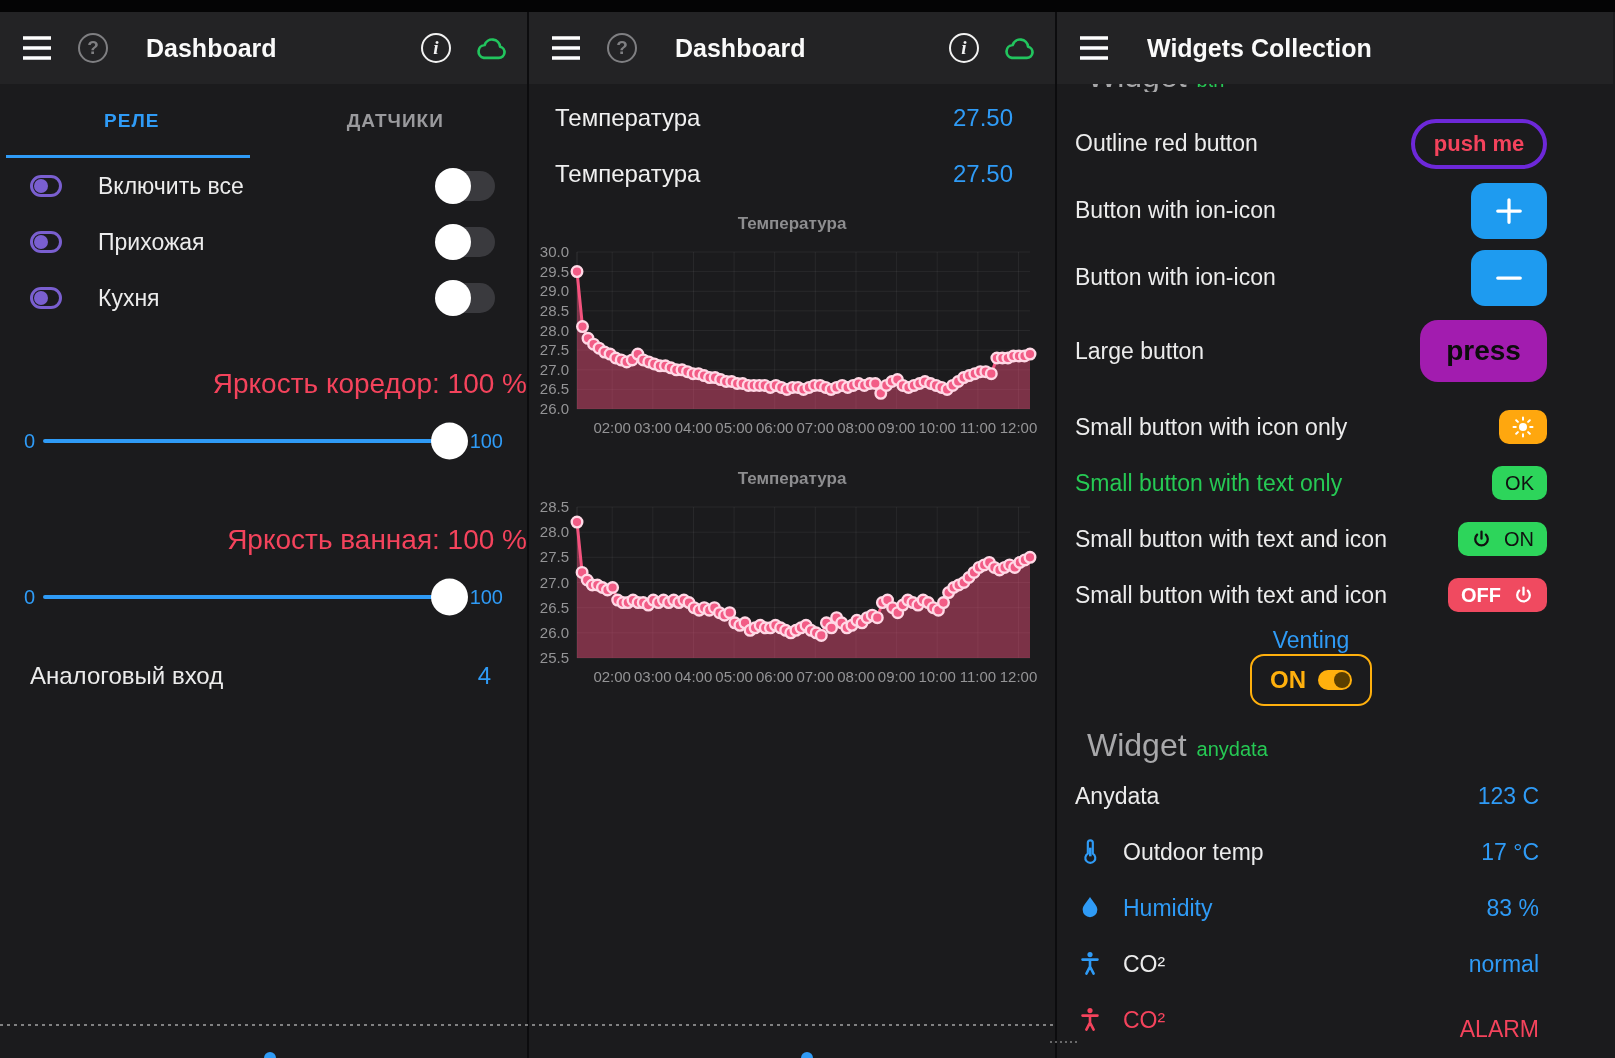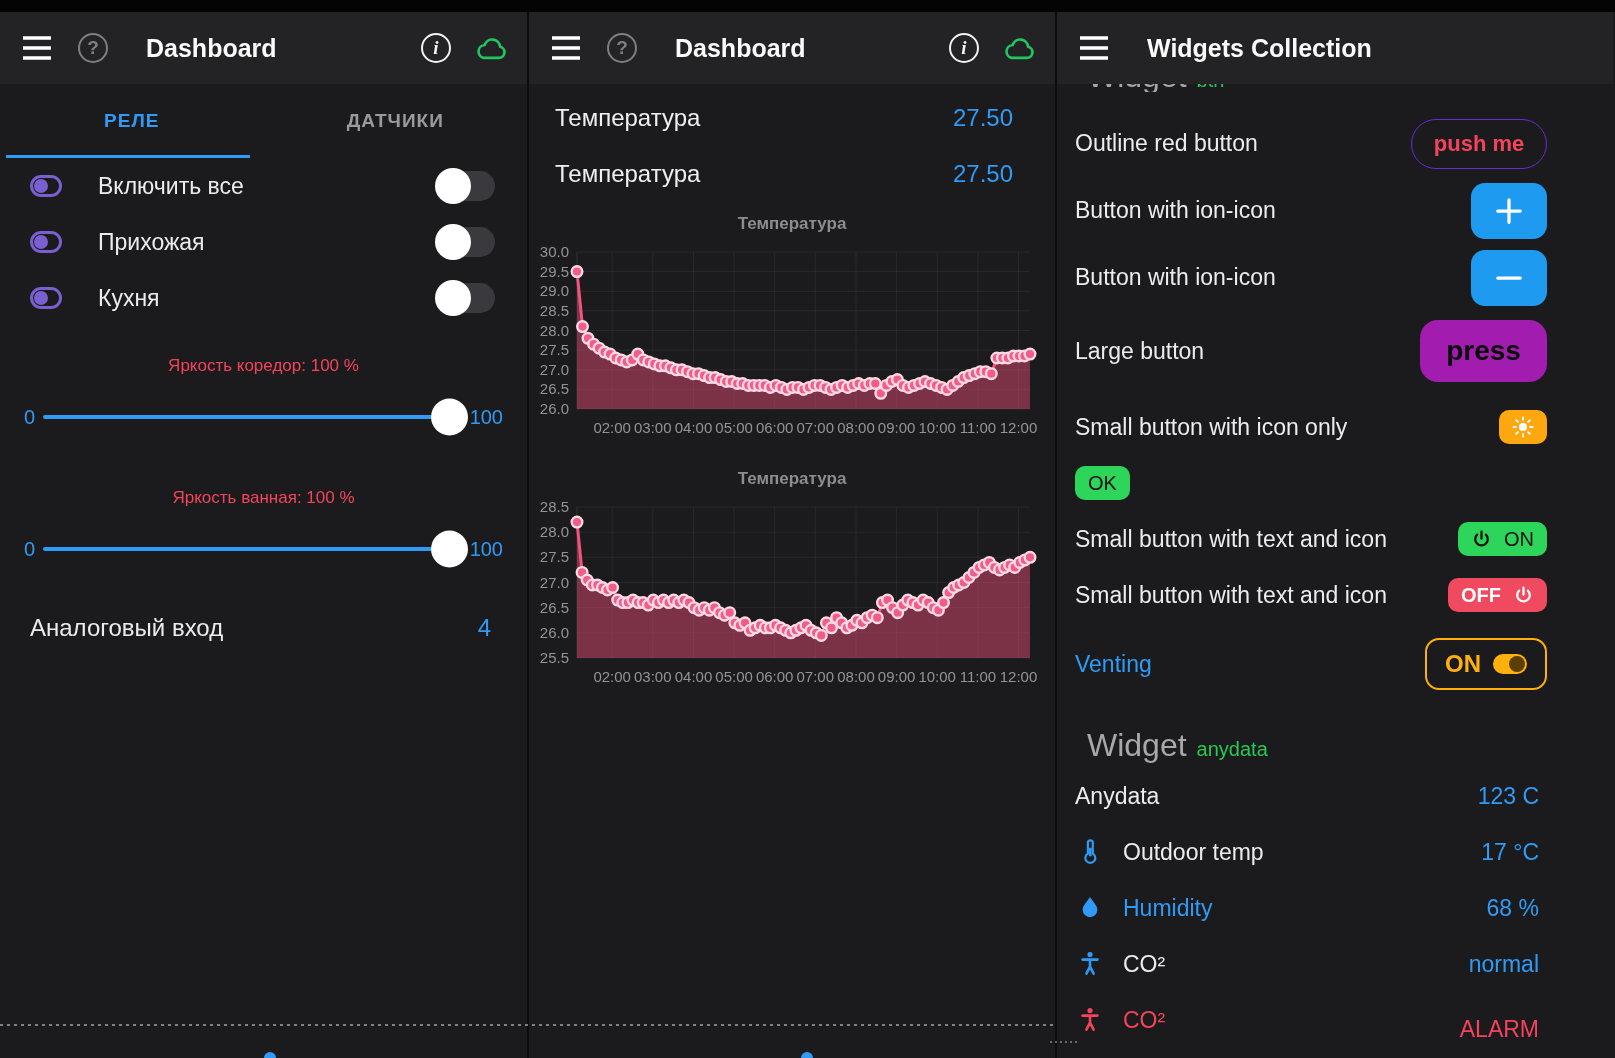--- a/index.html
+++ b/index.html
@@ -32,21 +32,21 @@
   .tab.active .underline{position:absolute;bottom:0;left:6px;right:14px;height:3px;background:#2f9bf6;}
 
   .relay-row{display:flex;align-items:center;height:56px;padding:0 32px 0 30px;}
   .relay-icon{width:32px;height:22px;border:3px solid #7a5fd0;border-radius:13px;position:relative;
               box-sizing:border-box;flex:0 0 auto;}
   .relay-icon::after{content:"";position:absolute;left:1px;top:1px;width:14px;height:14px;border-radius:50%;background:#7a5fd0;}
   .relay-label{flex:1;margin-left:36px;color:#ececec;font-size:23px;}
   .switch{width:58px;height:30px;background:#3a3a3e;border-radius:15px;position:relative;flex:0 0 auto;}
   .switch .thumb{position:absolute;left:-2px;top:-3px;width:36px;height:36px;border-radius:50%;background:#ffffff;}
 
-  .slider-label{text-align:center;color:#f4435c;font-size:17px;margin-top:30px;}
+  .slider-label{text-align:right;color:#f4435c;font-size:28px;margin-top:42px;}
   .slider-row{display:flex;align-items:center;height:82px;padding:0 24px;}
   .slider-min,.slider-max{color:#2f9bf6;font-size:20px;flex:0 0 auto;}
   .slider-track{flex:1;height:4px;background:#2f9bf6;margin:0 8px;position:relative;border-radius:2px;}
   .slider-thumb{position:absolute;right:-6px;top:50%;transform:translateY(-50%);width:37px;height:37px;
                 border-radius:50%;background:#fff;}
   .analog-row{display:flex;align-items:center;height:64px;padding:0 36px 0 30px;margin-top:6px;}
   .analog-label{flex:1;color:#ececec;font-size:24px;}
   .analog-value{color:#2f9bf6;font-size:24px;}
 
   
@@ -62,21 +62,21 @@
   .clipped-heading{margin:-26px 0 0 30px;height:34px;overflow:hidden;white-space:nowrap;}
   .clipped-heading .h-main{color:#a8a8aa;font-size:32px;}
   .clipped-heading .h-sub{color:#26c954;font-size:20px;margin-left:10px;}
   .wrow{display:flex;align-items:center;padding:0 66px 0 18px;}
   .wrow .wlabel{flex:1;color:#ececec;font-size:23px;}
   .wrow .wlabel.green{color:#26c954;}
   .wrow .wlabel.blue{color:#2f9bf6;}
   .row-lg{height:67px;}
   .row-sm{height:56px;}
   .btn{display:flex;align-items:center;justify-content:center;box-sizing:border-box;flex:0 0 auto;cursor:pointer;}
-  .btn-outline-red{width:136px;height:50px;border:1px solid #6d28d9;border-radius:25px;
+  .btn-outline-red{width:136px;height:50px;border:4px solid #6d28d9;border-radius:25px;
                    color:#f4435c;font-size:22px;font-weight:bold;}
   .btn-blue{width:76px;height:56px;border-radius:14px;background:#1e9bf0;color:#fff;font-size:38px;font-weight:normal;line-height:0;}
   .btn-green-lg{width:127px;height:62px;border-radius:18px;background:#a21caf;color:#0c0c0c;
                 font-size:28px;font-weight:bold;}
   .btn-amber-sm{width:48px;height:34px;border-radius:10px;background:#ffa70e;}
   .btn-green-sm{height:34px;border-radius:10px;background:#2dd55b;color:#111;font-size:20px;font-weight:normal;padding:0 13px;}
   .btn-red-sm{height:34px;border-radius:10px;background:#f04a60;color:#fff;font-size:20px;font-weight:bold;padding:0 13px;}
   .btn-venting{height:52px;border:2px solid #ffb00d;border-radius:14px;color:#ffb00d;
                font-size:24px;font-weight:bold;padding:0 18px;}
   .btn .bicon{display:flex;align-items:center;}
@@ -539,20 +539,21 @@
             <span class="bicon">
               <svg width="24" height="24" viewBox="0 0 24 24" stroke="#fff" stroke-width="2" fill="#fff" stroke-linecap="round">
                 <circle cx="12" cy="12" r="4" stroke="none"></circle>
                 <path fill="none" d="M12 2.5v2.3M12 19.2v2.3M2.5 12h2.3M19.2 12h2.3M5.2 5.2l1.7 1.7M17.1 17.1l1.7 1.7M18.8 5.2l-1.7 1.7M6.9 17.1l-1.7 1.7"></path>
               </svg>
             </span>
           </div>
         </div>
 
         <div class="wrow row-sm">
+          <span class="wlabel green">Small button with text only</span>
           <div class="btn btn-green-sm">
             <span>OK</span>
           </div>
         </div>
 
         <div class="wrow row-sm">
           <span class="wlabel">Small button with text and icon</span>
           <div class="btn btn-green-sm">
             <span class="bicon gap-r">
               <svg width="21" height="21" viewBox="0 0 24 24" fill="none" stroke="#111" stroke-width="2.6" stroke-linecap="round">
@@ -570,21 +571,21 @@
             <span>OFF</span>
             <span class="bicon gap-l">
               <svg width="21" height="21" viewBox="0 0 24 24" fill="none" stroke="#fff" stroke-width="2.6" stroke-linecap="round">
                 <path d="M12 3v8"></path>
                   <path d="M7 6.4a7.2 7.2 0 1 0 10 0"></path>
               </svg>
             </span>
           </div>
         </div>
 
-        <div class="wrow" style="height:74px;margin-top:4px;">
+        <div class="wrow" style="height:74px;margin-top:4px;flex-direction:column;">
           <span class="wlabel blue">Venting</span>
           <div class="btn btn-venting">
             <span>ON</span>
             <span class="bicon gap-l toggle-glyph"></span>
           </div>
         </div>
 
         <div class="widget-heading">
           <span class="h-main">Widget</span><span class="h-sub">anydata</span>
         </div>
@@ -606,21 +607,21 @@
           <span class="dvalue">17 °C</span>
         </div>
 
         <div class="drow">
           <span class="dicon">
             <svg width="22" height="26" viewBox="0 0 24 28" fill="#2f9bf6">
               <path d="M12 2c4 6 8 9.5 8 14a8 8 0 0 1-16 0C4 11.5 8 8 12 2z"></path>
             </svg>
           </span>
           <span class="dlabel blue">Humidity</span>
-          <span class="dvalue">68 %</span>
+          <span class="dvalue">83 %</span>
         </div>
 
         <div class="drow">
           <span class="dicon">
             <svg width="24" height="28" viewBox="0 0 24 26" fill="#2f9bf6" stroke="#2f9bf6" stroke-width="2.6" stroke-linecap="round">
               <circle cx="12" cy="3.6" r="2.6" stroke="none"></circle>
               <path fill="none" d="M4.5 8.6h15M12 8.6v7M12 15.6l-3.6 7M12 15.6l3.6 7"></path>
             </svg>
           </span>
           <span class="dlabel">CO²</span>

